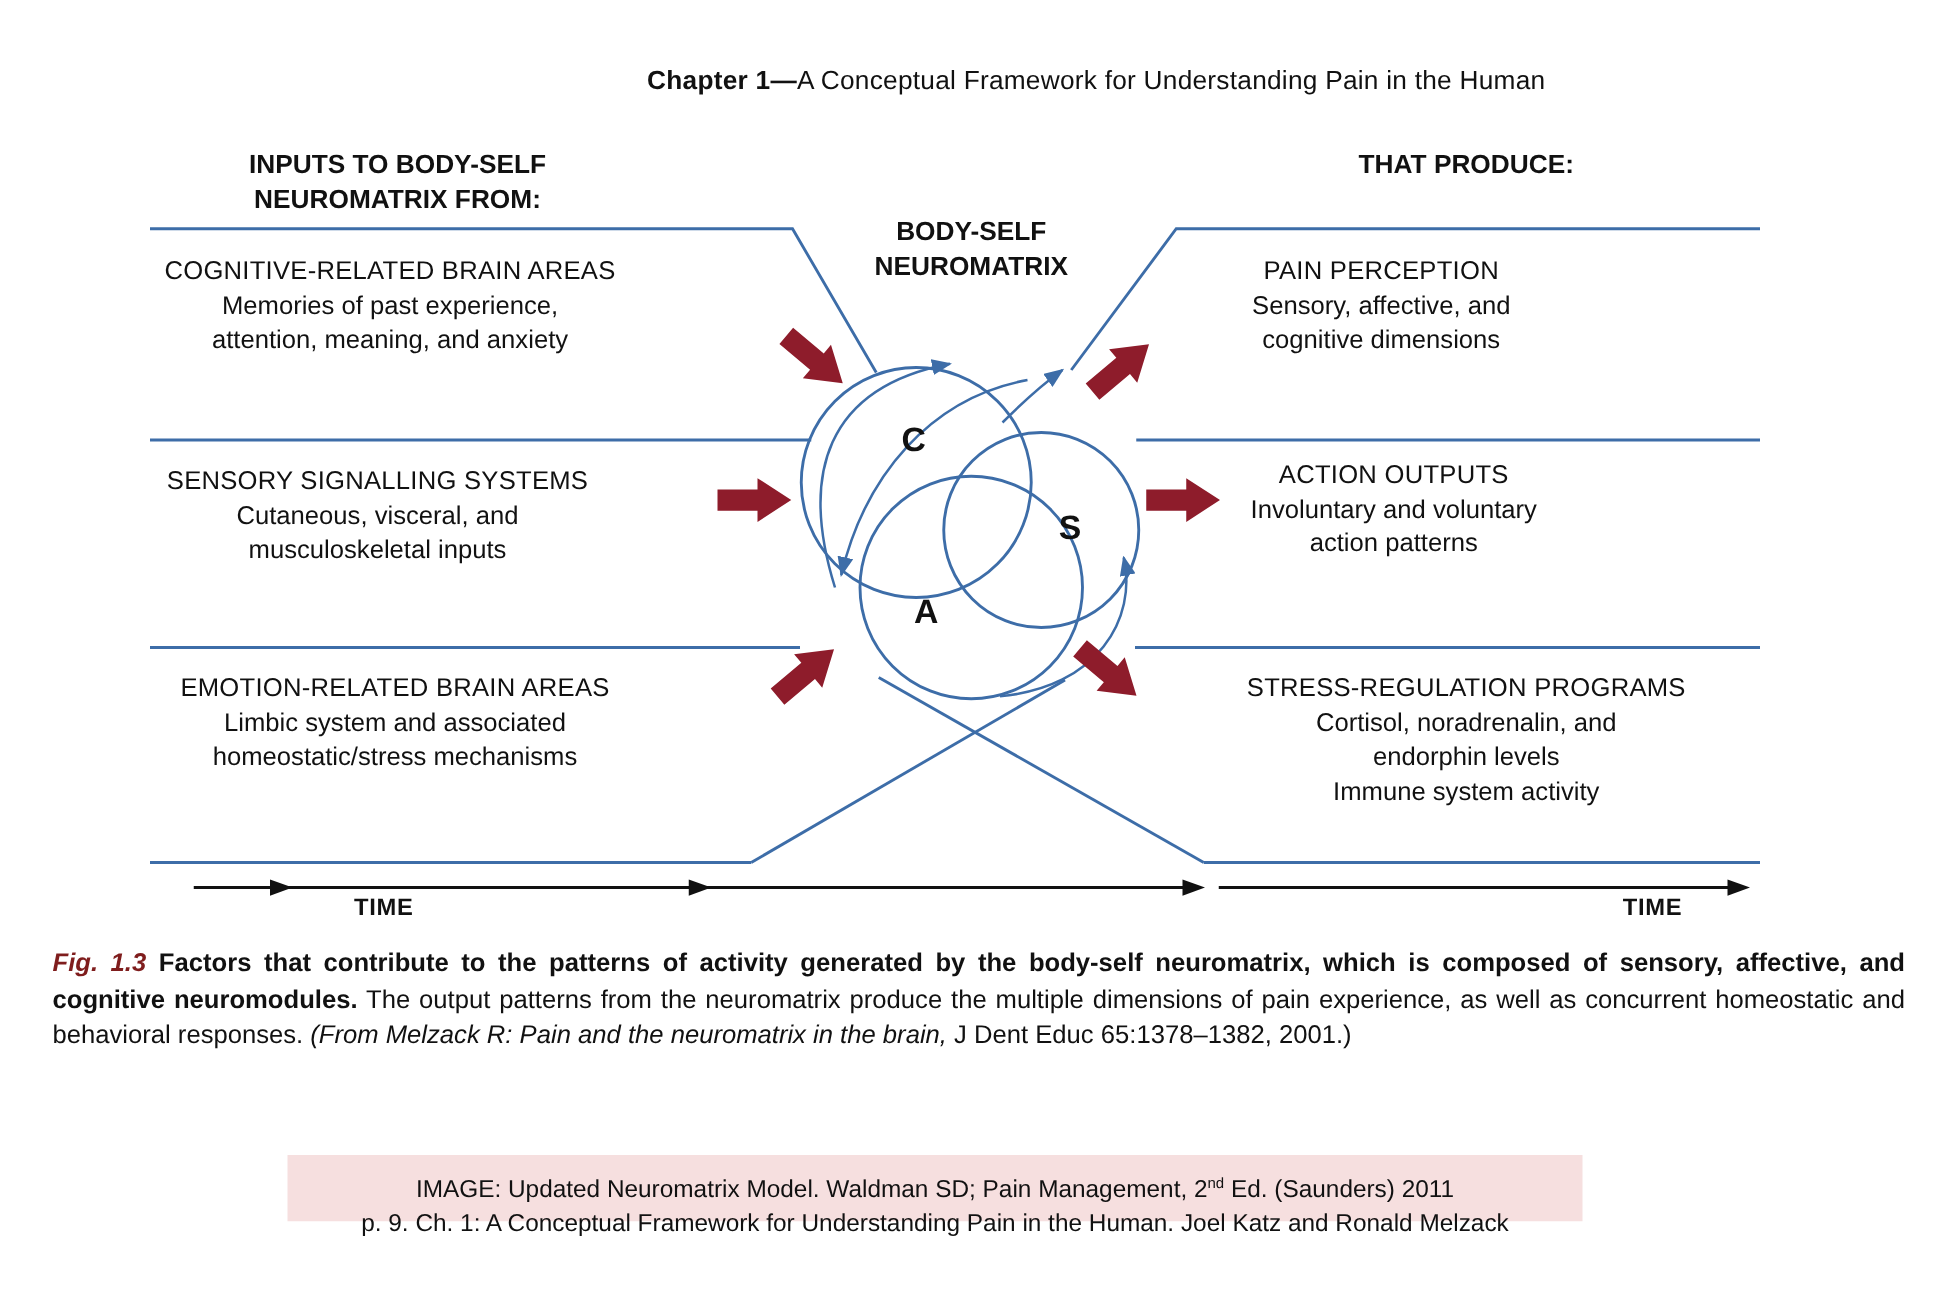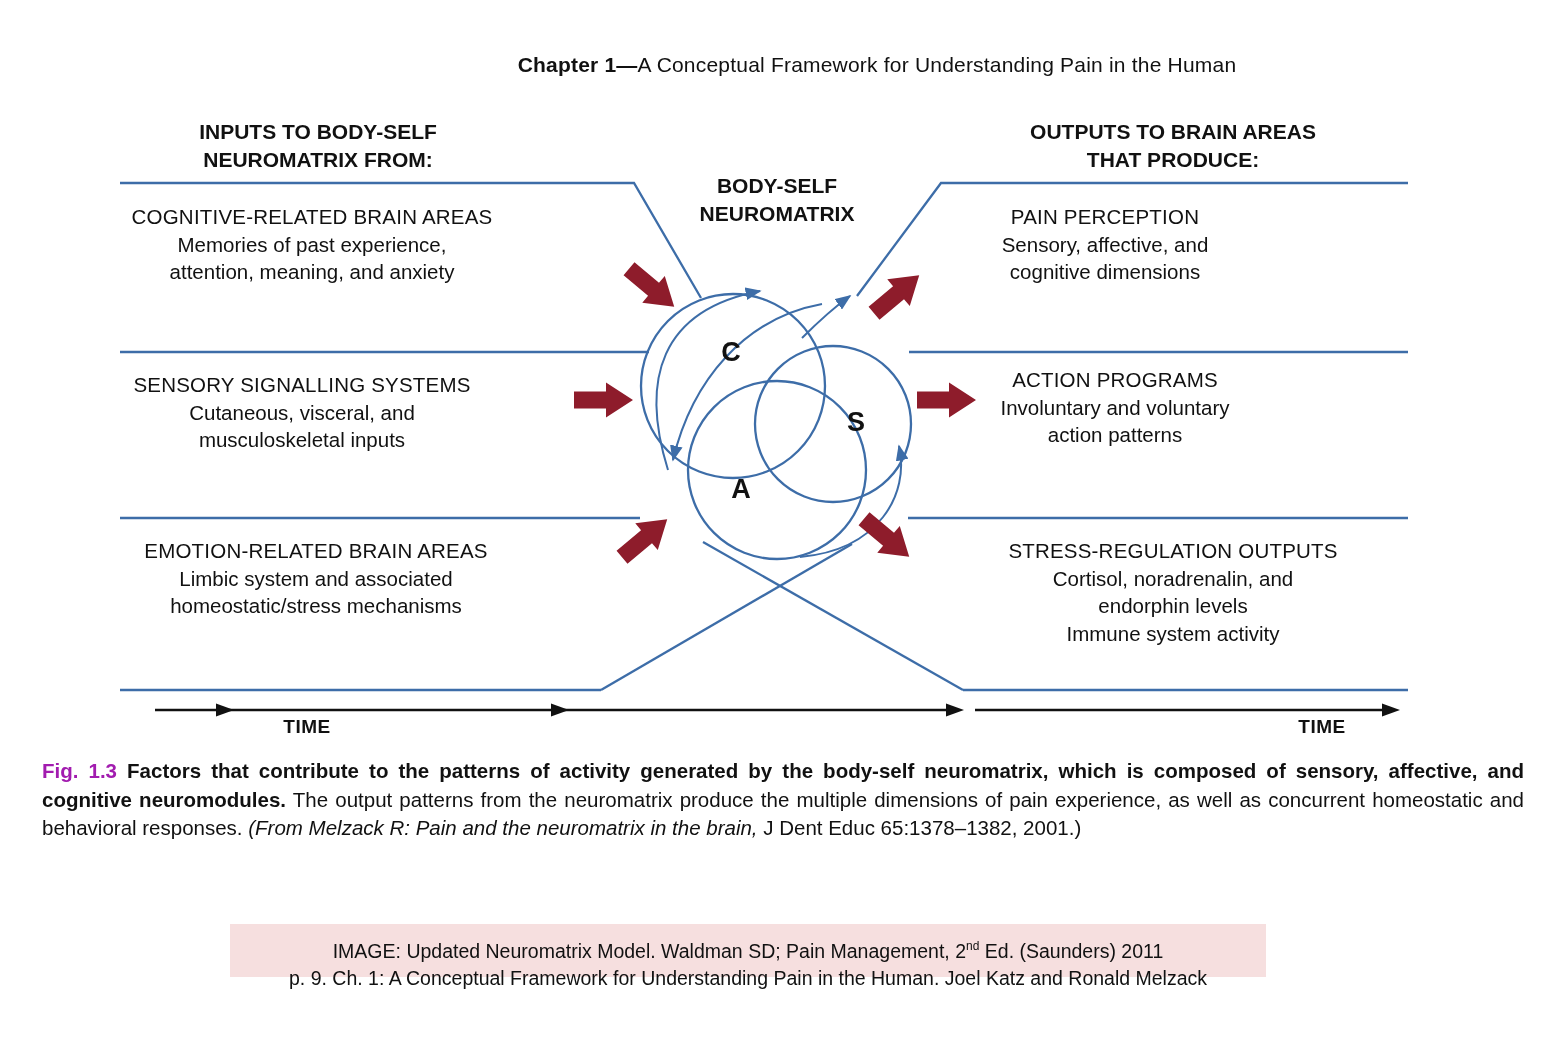--- a/index.html
+++ b/index.html
@@ -54,21 +54,21 @@
     width:100px; top:716px; text-align:center;
     font-weight:bold; font-size:19px; letter-spacing:0.5px;
   }
   #time-left { left:257px; }
   #time-right { left:1272px; }
 
   #caption {
     top:757px; left:42px; width:1482px;
     font-size:20.5px; line-height:28.5px; text-align:justify;
   }
-  #caption .fig-label { color:#a21caf; font-weight:bold; }
+  #caption .fig-label { color:#7f1d1d; font-weight:bold;font-style:italic; }
   #caption .cap-bold { font-weight:bold; }
   #caption .cap-italic { font-style:italic; }
 
   #credit-box {
     top:924px; left:230px; width:1036px; height:53px;
     background:#f6dfdf;
     text-align:center; font-size:19.5px; line-height:27px;
     padding-top:9px;
   }
   #credit-box sup { font-size:12px; }
@@ -136,21 +136,20 @@
 <div id="page-title" class="abs">
   <span class="chapter">Chapter 1—</span><span>A Conceptual Framework for Understanding Pain in the Human</span>
 </div>
 
 <div id="inputs-header" class="abs col-header">
   <div>INPUTS TO BODY-SELF</div>
   <div>NEUROMATRIX FROM:</div>
 </div>
 
 <div id="outputs-header" class="abs col-header">
-  <div>OUTPUTS TO BRAIN AREAS</div>
   <div>THAT PRODUCE:</div>
 </div>
 
 <div id="center-label" class="abs">
   <div>BODY-SELF</div>
   <div>NEUROMATRIX</div>
 </div>
 
 <div id="input-0" class="abs entry">
   <div class="entry-title">COGNITIVE-RELATED BRAIN AREAS</div>
@@ -170,27 +169,27 @@
   <div>homeostatic/stress mechanisms</div>
 </div>
 
 <div id="output-0" class="abs entry">
   <div class="entry-title">PAIN PERCEPTION</div>
   <div>Sensory, affective, and</div>
   <div>cognitive dimensions</div>
 </div>
 
 <div id="output-1" class="abs entry">
-  <div class="entry-title">ACTION PROGRAMS</div>
+  <div class="entry-title">ACTION OUTPUTS</div>
   <div>Involuntary and voluntary</div>
   <div>action patterns</div>
 </div>
 
 <div id="output-2" class="abs entry">
-  <div class="entry-title">STRESS-REGULATION OUTPUTS</div>
+  <div class="entry-title">STRESS-REGULATION PROGRAMS</div>
   <div>Cortisol, noradrenalin, and</div>
   <div>endorphin levels</div>
   <div>Immune system activity</div>
 </div>
 
 <div id="label-c" class="abs circle-label">C</div>
 <div id="label-s" class="abs circle-label">S</div>
 <div id="label-a" class="abs circle-label">A</div>
 
 <div id="time-left" class="abs time-label">TIME</div>

